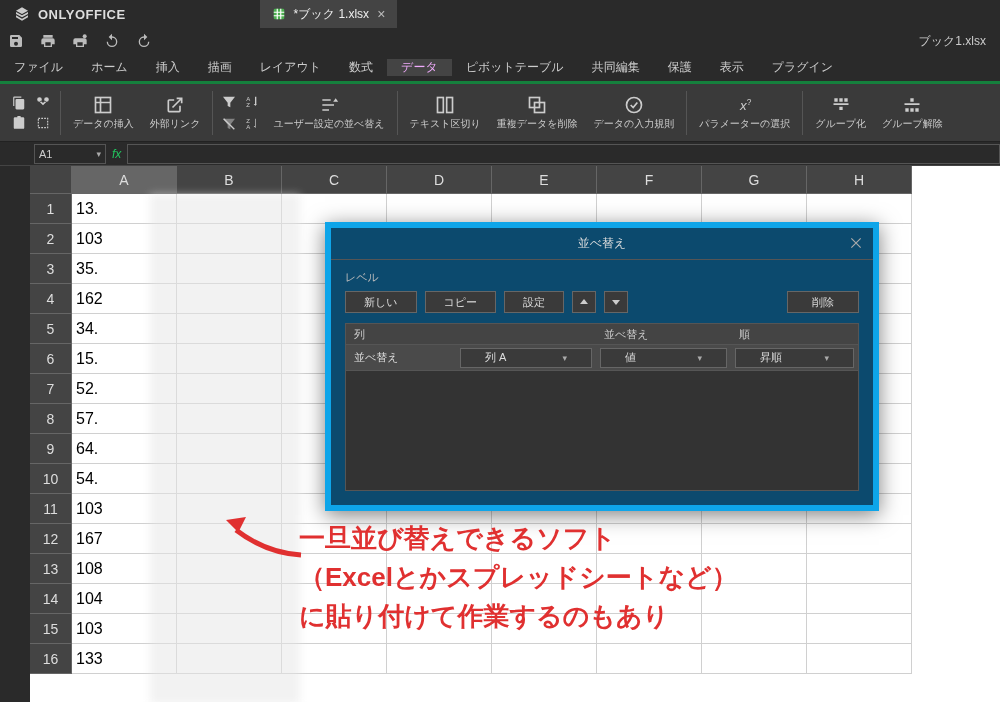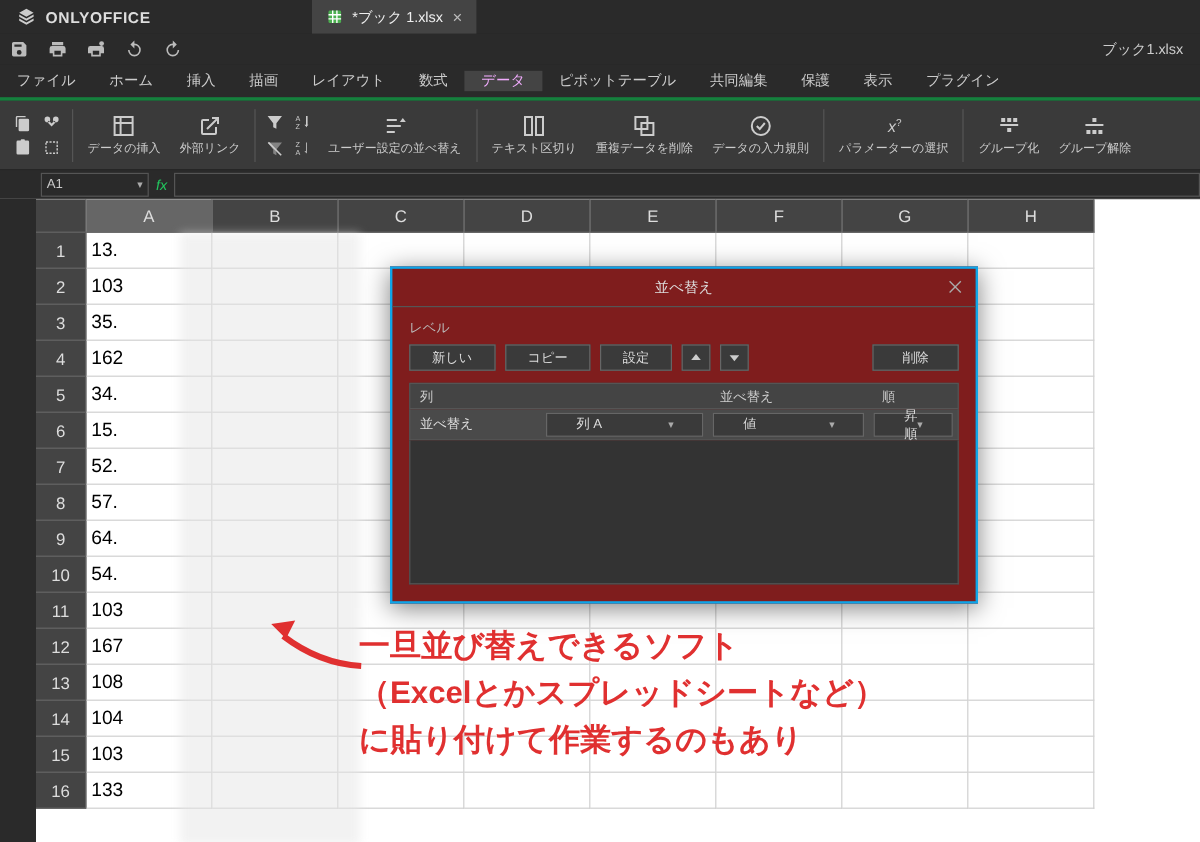--- a/index.html
+++ b/index.html
@@ -35,21 +35,21 @@
 .ribbon-group { display: flex; flex-direction: column; align-items: center; padding: 2px 8px; gap: 2px; cursor: pointer; }
 .ribbon-group-icon { width: 20px; height: 20px; color: #ccc; }
 .ribbon-group-label { font-size: 10px; color: #ccc; white-space: nowrap; }
 .ribbon-sep { width: 1px; height: 44px; background: #555; margin: 0 4px; }
 .ribbon-sortmini { display: flex; flex-direction: column; gap: 6px; padding: 4px 4px; }
 .ribbon-sortmini .ribbon-mini-icon { width: 16px; height: 16px; }
 
 
 .namefx-row { height: 24px; background: #2a2a2a; display: flex; align-items: center; border-bottom: 1px solid #444; }
 .side-tool { width: 30px; height: 100%; display: flex; align-items: center; justify-content: center; color: #999; }
-.name-box { width: 90px; height: 20px; background: #2a2a2a; border: 1px solid #555; margin-left: 4px; font-size: 11px; color: #ccc; padding: 0 4px; display: flex; align-items: center; justify-content: space-between; }
+.name-box { width: 72px; height: 20px; background: #2a2a2a; border: 1px solid #555; margin-left: 4px; font-size: 11px; color: #ccc; padding: 0 4px; display: flex; align-items: center; justify-content: space-between; }
 .name-box-caret { font-size: 9px; color: #aaa; }
 .fx-label { margin: 0 6px; font-size: 12px; font-style: italic; color: #22c55e; }
 .formula-bar { flex: 1; height: 20px; background: #2a2a2a; border: 1px solid #555; }
 
 
 .main { display: flex; height: calc(702px - 28px - 26px - 30px - 58px - 24px); }
 .left-sidebar { width: 30px; background: #2a2a2a; display: flex; align-items: center; gap: 16px; padding-top: 12px; }
 .sidebar-icon { width: 16px; height: 16px; color: #888; cursor: pointer; }
 
 .sheet-area { flex: 1; background: #fff; position: relative; overflow: hidden; }
@@ -59,21 +59,21 @@
 .col-header.selected { background: #666; }
 .row-headers { position: absolute; left: 0; top: 28px; width: 42px; }
 .row-header { width: 42px; height: 30px; background: #444; color: #ddd; border-right: 1px solid #666; border-bottom: 1px solid #666; display: flex; align-items: center; justify-content: center; font-size: 14px; }
 .cells { position: absolute; left: 42px; top: 28px; }
 .cell-row { display: flex; height: 30px; }
 .cell { width: 105px; height: 30px; border-right: 1px solid #d0d0d0; border-bottom: 1px solid #d0d0d0; font-size: 16px; padding: 2px 4px; color: #000; display: flex; align-items: center; }
 .cell.colA { font-weight: 400; }
 .cell-overlay-blur { position: absolute; left: 120px; top: 28px; width: 150px; height: 510px; background: rgba(230,230,230,0.5); filter: blur(4px); }
 
 
-.dialog { position: absolute; left: 325px; top: 222px; width: 490px; background: #7f1d1d; border: 2px solid #0ea5e9; box-shadow: 0 4px 20px rgba(0,0,0,0.5); color: #ddd; }
+.dialog { position: absolute; left: 325px; top: 222px; width: 554px; background: #0c4a6e; border: 6px solid #0ea5e9; box-shadow: 0 4px 20px rgba(0,0,0,0.5); color: #ddd; }
 .dialog-title-bar { height: 32px; display: flex; align-items: center; justify-content: center; position: relative; border-bottom: 1px solid #555; }
 .dialog-title { font-size: 12px; }
 .dialog-close { position: absolute; right: 10px; top: 8px; width: 14px; height: 14px; cursor: pointer; color: #aaa; }
 .dialog-body { padding: 10px 14px 14px; }
 .dialog-section-label { font-size: 11px; color: #bbb; margin-bottom: 6px; }
 .dialog-btn-row { display: flex; gap: 8px; align-items: center; margin-bottom: 10px; }
 .dlg-btn { height: 22px; padding: 0 18px; background: #3a3a3a; border: 1px solid #666; color: #ddd; font-size: 11px; cursor: pointer; display: flex; align-items: center; justify-content: center; }
 .dlg-btn.small { padding: 0; width: 24px; }
 .dlg-btn.delete { margin-left: auto; padding: 0 24px; }
 .dialog-table { width: 100%; }

